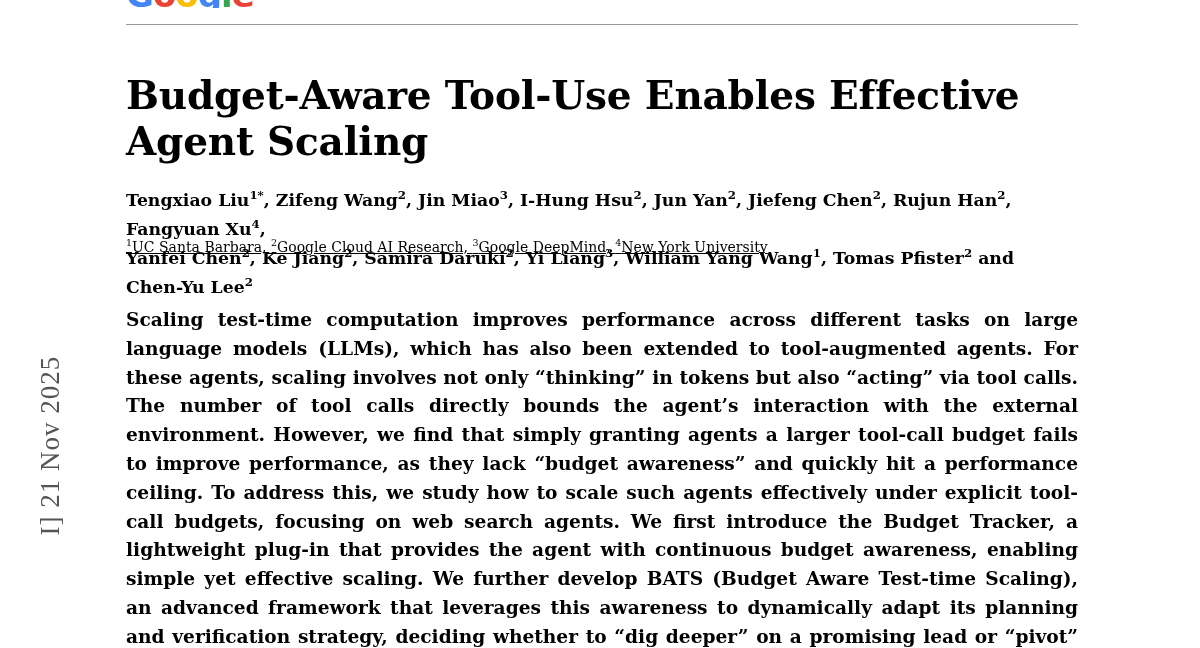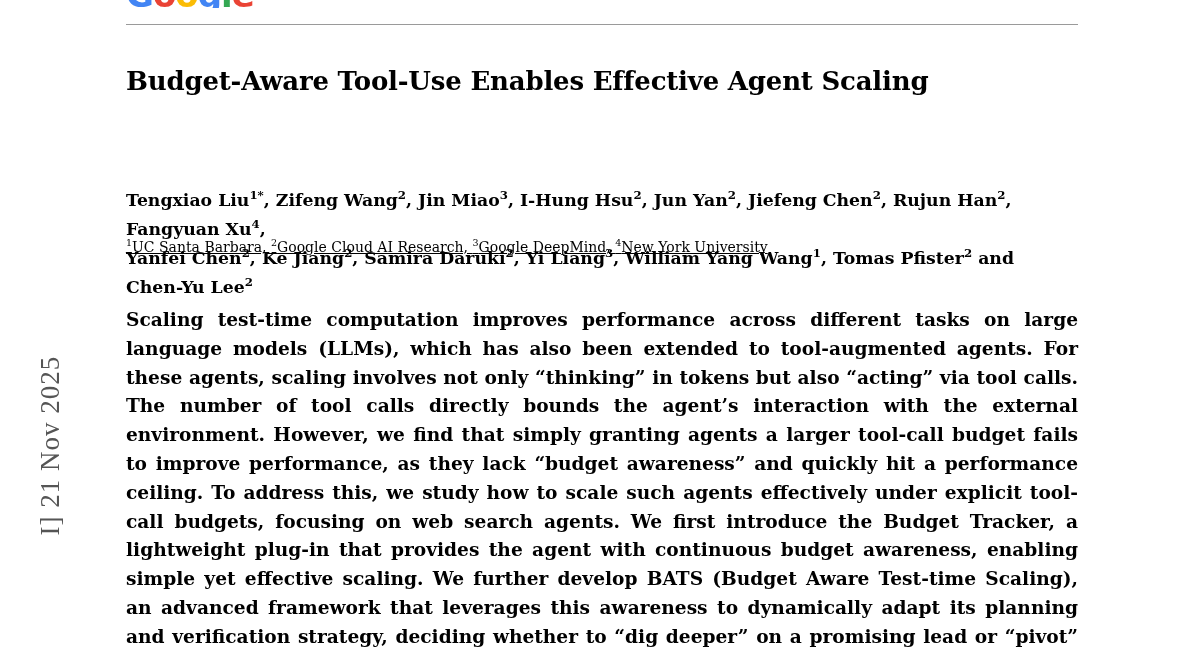--- a/index.html
+++ b/index.html
@@ -78,23 +78,23 @@
     height: 1px;
     background: #9a9a9a;
   }
 
   .title {
     position: absolute;
     left: 0;
     top: 46px;
     width: 930px;
     font-family: "DejaVu Serif", serif;
-    font-size: 26px;
+    font-size: 39px;
     font-weight: 700;
-    line-height: 36px;
+    line-height: 46px;
     letter-spacing: -0.2px;
   }
 
   .authors {
     position: absolute;
     left: 0;
     top: 186px;
     width: 935px;
     font-family: "DejaVu Serif", serif;
     font-size: 17.3px;

